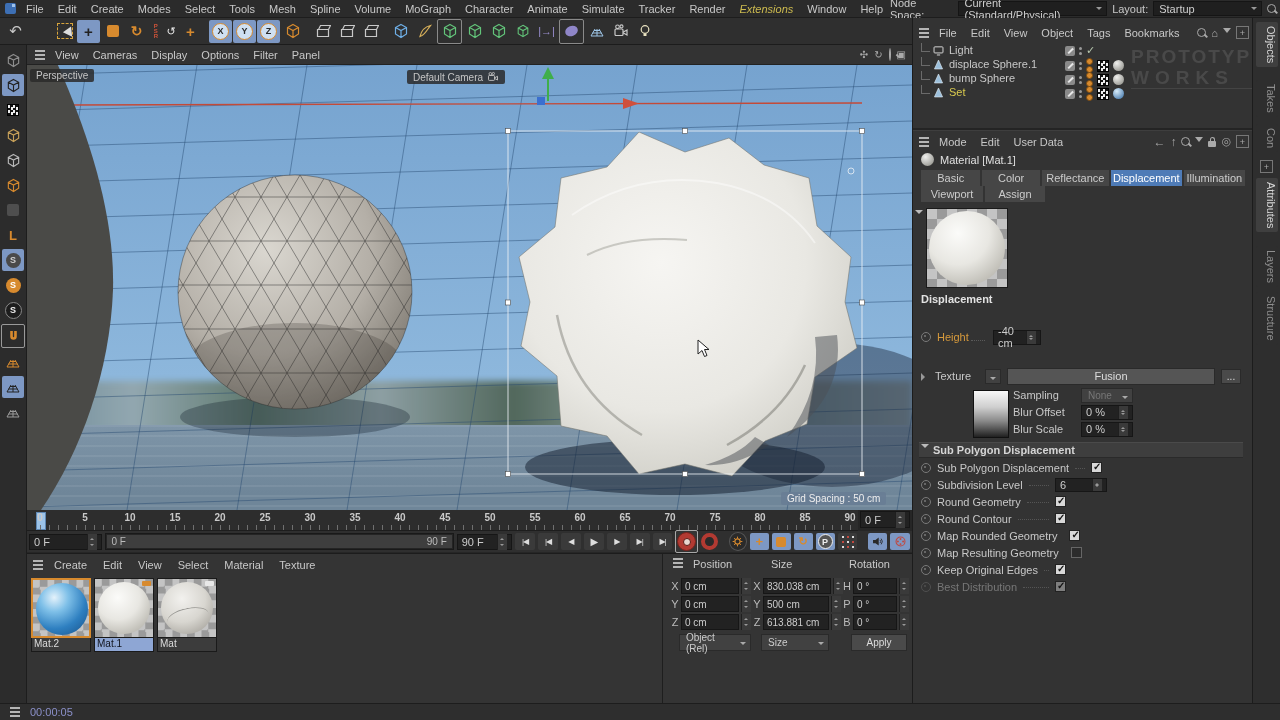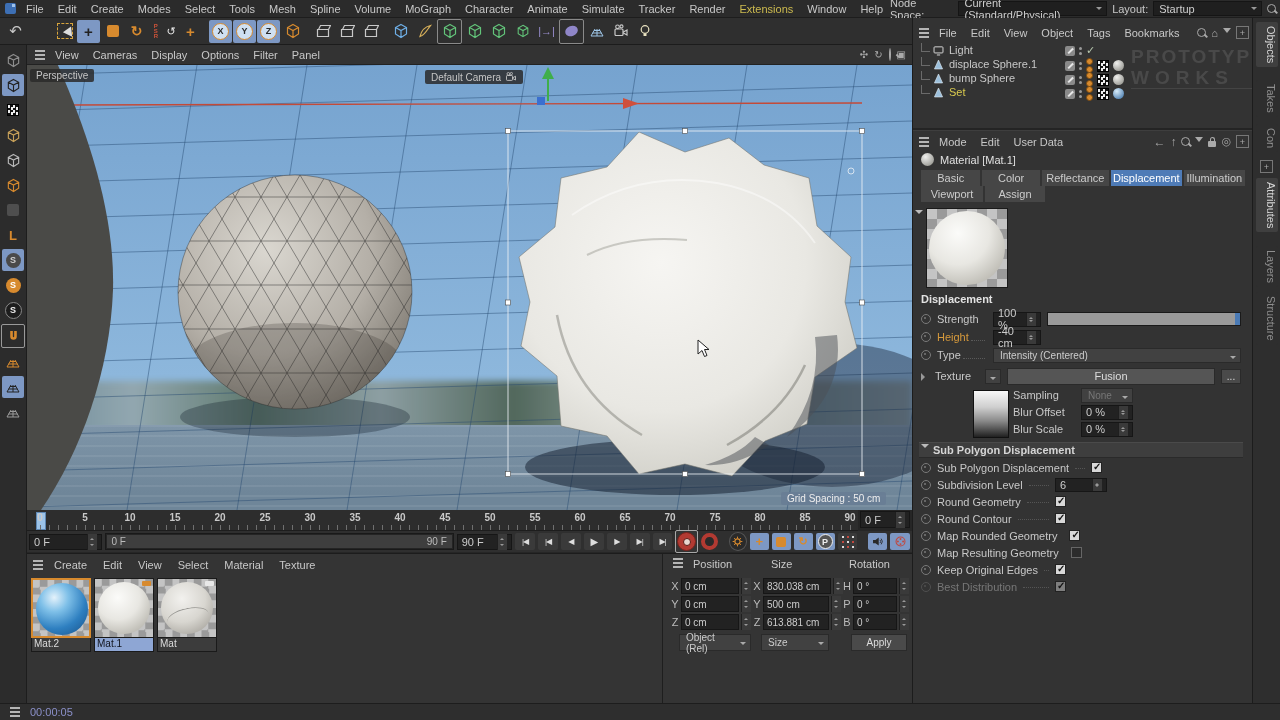--- a/index.html
+++ b/index.html
@@ -6,21 +6,21 @@
   #stage{position:relative;width:1280px;height:720px;background:#262626;overflow:hidden;
          font-family:"Liberation Sans",sans-serif;font-size:11px;color:#c8c8c8;}
   .ab{position:absolute;}
   .row{display:flex;align-items:center;}
   .nosel{user-select:none;}
 
   
   #menubar{left:0;top:0;width:1280px;height:18px;background:#2b2b2b;border-bottom:1px solid #1d1d1d;
            display:flex;align-items:center;gap:0;padding:0 4px;box-sizing:border-box;}
   #menubar .mi{padding:1px 7px;cursor:default;}
-  #menubar .mi.accent{color:#cdbb4f;}
+  #menubar .mi.accent{color:#cdbb4f;font-style:italic;}
   .appicon{width:11px;height:11px;background:#3d6fb4;border-radius:2px;margin:0 3px 0 1px;position:relative;}
   .appicon::after{content:"";position:absolute;right:1px;top:1px;width:3px;height:3px;background:#9fc2ea;}
   #menubar .right{margin-left:auto;display:flex;align-items:center;gap:5px;}
   .ddl{background:#1f1f1f;border:1px solid #151515;height:13px;display:flex;align-items:center;
        padding:0 14px 0 5px;position:relative;color:#cfcfcf;}
   .ddl::after{content:"";position:absolute;right:4px;top:5px;border:3px solid transparent;border-top-color:#999;}
 
   
   #toolbar{left:0;top:18px;width:912px;height:27px;background:#2f2f2f;border-bottom:1px solid #1c1c1c;
            display:flex;align-items:center;gap:1px;padding:0 4px;box-sizing:border-box;}
@@ -536,21 +536,21 @@
           <rect x="655.5" y="406.5" width="5" height="5"></rect>
             <rect x="832.5" y="406.5" width="5" height="5"></rect>
         </g>
         <circle cx="824" cy="106" r="3" fill="none" stroke="rgba(235,240,245,.8)"></circle>
       </g>
 
       <path d="M671,275 l0,14 4,-3.5 2.5,6 2.5,-1 -2.5,-6 4.5,0 Z" fill="#fff" stroke="#222" stroke-width="1"></path>
     </svg>
 
     <span class="vplabel" style="left:3px;top:4px">Perspective</span>
-    <span class="vplabel" style="left:398px;top:5px">
+    <span class="vplabel" style="left:380px;top:5px">
       <span>Default Camera</span>
       <svg width="12" height="12">
           <use href="#sym-camera"></use>
         </svg>
     </span>
     <span class="vplabel" id="gridlabel" style="left:754px;top:427px">Grid Spacing : 50 cm</span>
   </div>
 
   <div id="ruler">
     <span id="playhead"></span>
@@ -887,52 +887,33 @@
       <span class="tab" style="width:60px">Assign</span>
     </div>
 
     <span class="caretd" style="position:absolute;left:2px;top:188px"></span>
     <div class="prev">
         <span class="sph"></span>
       </div>
 
     <div style="position:absolute;left:8px;top:275px;font-weight:bold;color:#e2e2e2">Displacement</div>
 
-    <div class="arow" style="top:293px">
-      <span class="adot"></span>
-      <span class="dl">
-          <span>Strength</span>
-        </span>
-      <span class="fld" style="width:48px;height:15px">
-        <span class="v">100 %</span>
-        <span class="st" style="height:13px"></span>
-      </span>
-      <span class="slider"></span>
-    </div>
 
     <div class="arow" style="top:311px">
       <span class="adot"></span>
       <span class="dl">
           <span class="orange">Height</span>
           <i></i>
         </span>
       <span class="fld" style="width:48px;height:15px">
         <span class="v">-40 cm</span>
         <span class="st" style="height:13px"></span>
       </span>
     </div>
 
-    <div class="arow" style="top:329px">
-      <span class="adot"></span>
-      <span class="dl">
-          <span>Type</span>
-          <i></i>
-        </span>
-      <span class="dd" style="flex:1;height:15px">Intensity (Centered)</span>
-    </div>
 
     <div class="arow" style="top:350px">
       <span class="caret"></span>
       <span class="dl" style="width:44px">
           <span>Texture</span>
         </span>
       <span class="dd" style="width:16px;padding:0 10px 0 2px;height:15px"></span>
       <span class="wbtn">Fusion</span>
       <span class="btn" style="width:20px;height:15px">...</span>
     </div>

